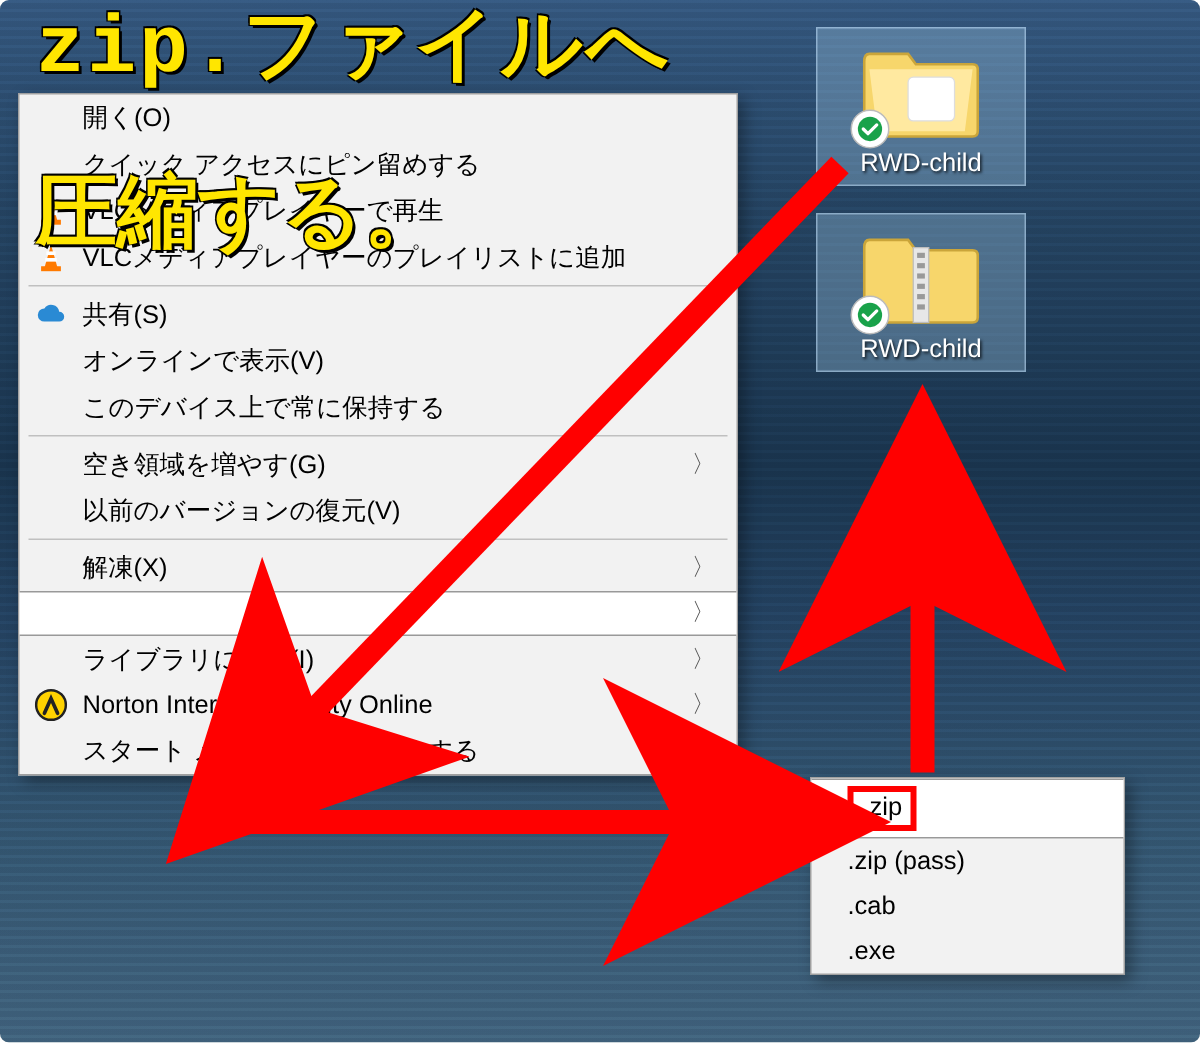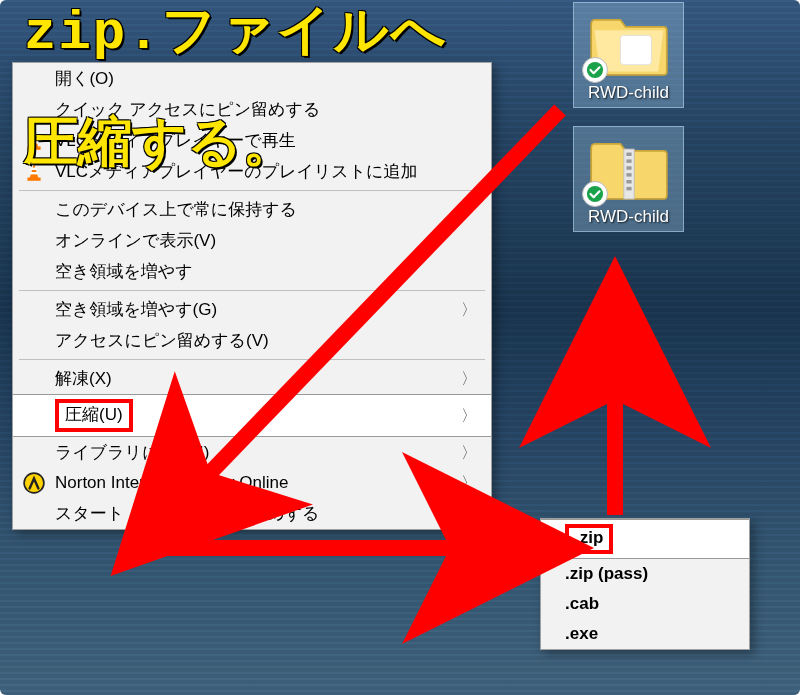--- a/index.html
+++ b/index.html
@@ -34,22 +34,22 @@
     text-shadow: 2px 2px 0 #000, -1px -1px 0 #000, 1px -1px 0 #000, -1px 1px 0 #000;
     white-space: nowrap;
     pointer-events: none;
   }
   .annot.line1 { left: 24px; top: 6px; letter-spacing: 2px; }
   .annot.line2 { left: 24px; top: 118px; }
 
   
   .icon-col {
     position: absolute;
-    right: 116px; top: 2px;
-    width: 111px;
+    right: 116px; top: 18px;
+    width: 140px;
     display: flex; flex-direction: column; gap: 18px;
   }
   .desk-icon {
     display:flex; flex-direction:column; align-items:center;
     background: rgba(160,200,230,0.35);
     border: 1px solid rgba(200,230,255,0.5);
     padding: 6px 4px 4px;
   }
   .folder-glyph, .zip-glyph {
     width: 86px; height: 70px; position: relative;
@@ -103,21 +103,21 @@
   
   .submenu {
     position:absolute;
     left:540px; top:518px;
     width:210px;
     background:#f2f2f2;
     border:1px solid #a0a0a0;
     font-size:17px; color:#000;
     box-shadow: 4px 4px 10px rgba(0,0,0,0.35);
   }
-  .submenu .item { padding:4px 12px 4px 24px; min-height:30px; display:flex; align-items:center; position:relative;font-weight:bold;}
+  .submenu .item { padding:4px 12px 4px 24px; min-height:30px; display:flex; align-items:center; position:relative;}
   .submenu .item.highlight { background:#fff; border-top:1px solid #999; border-bottom:1px solid #999; }
 
   
   svg.overlay {
     position:absolute; left:0; top:0; width:800px; height:695px;
     pointer-events:none;
   }
 </style>
 </head>
 <body>
@@ -191,43 +191,47 @@
             <polygon points="10,2 14,16 6,16" fill="#ff7a00"></polygon>
             <rect x="4" y="15" width="12" height="3" fill="#ff7a00"></rect>
             <rect x="7.2" y="6" width="5.6" height="2.2" fill="#fff"></rect>
             <rect x="6.5" y="10" width="7" height="2.2" fill="#fff"></rect>
           </svg>
         </span>
       <span>VLCメディアプレイヤーのプレイリストに追加</span>
     </div>
     <div class="sep"></div>
     <div class="item">
+      <span class="ico">
+          <svg viewBox="0 0 20 20">
+            <path d="M6 14a4 4 0 010-8 5 5 0 019 2 3 3 0 010 6H6z" fill="#2a8ad4"></path>
+          </svg>
+        </span>
+      <span>共有(S)</span>
+    </div>
+    <div class="item">
+        <span>オンラインで表示(V)</span>
+      </div>
+    <div class="item">
         <span>このデバイス上で常に保持する</span>
-      </div>
-    <div class="item">
-        <span>オンラインで表示(V)</span>
-      </div>
-    <div class="item">
-        <span>空き領域を増やす</span>
       </div>
     <div class="sep"></div>
     <div class="item">
         <span>空き領域を増やす(G)</span>
         <span class="arrow">〉</span>
       </div>
     <div class="item">
-        <span>アクセスにピン留めする(V)</span>
+        <span>以前のバージョンの復元(V)</span>
       </div>
     <div class="sep"></div>
     <div class="item">
         <span>解凍(X)</span>
         <span class="arrow">〉</span>
       </div>
     <div class="item highlight">
-      <span class="redbox">圧縮(U)</span>
       <span class="arrow">〉</span>
     </div>
     <div class="item">
         <span>ライブラリに追加(I)</span>
         <span class="arrow">〉</span>
       </div>
     <div class="item">
       <span class="ico">
           <svg viewBox="0 0 20 20">
             <circle cx="10" cy="10" r="9" fill="#ffd200" stroke="#222" stroke-width="1.5"></circle>

